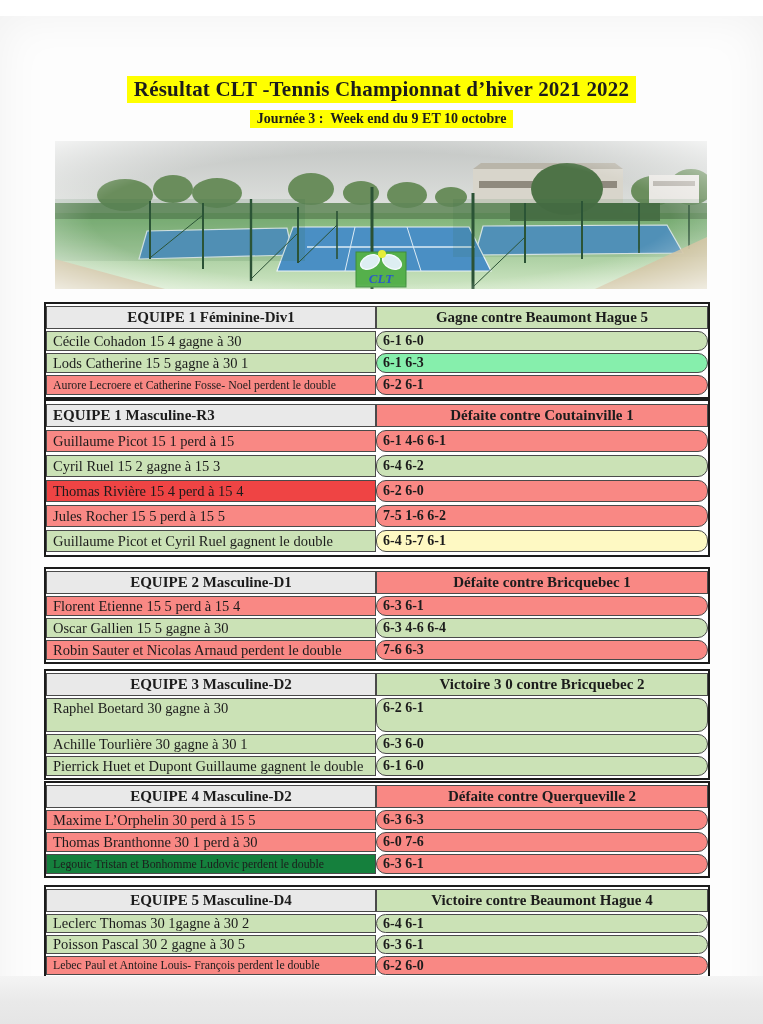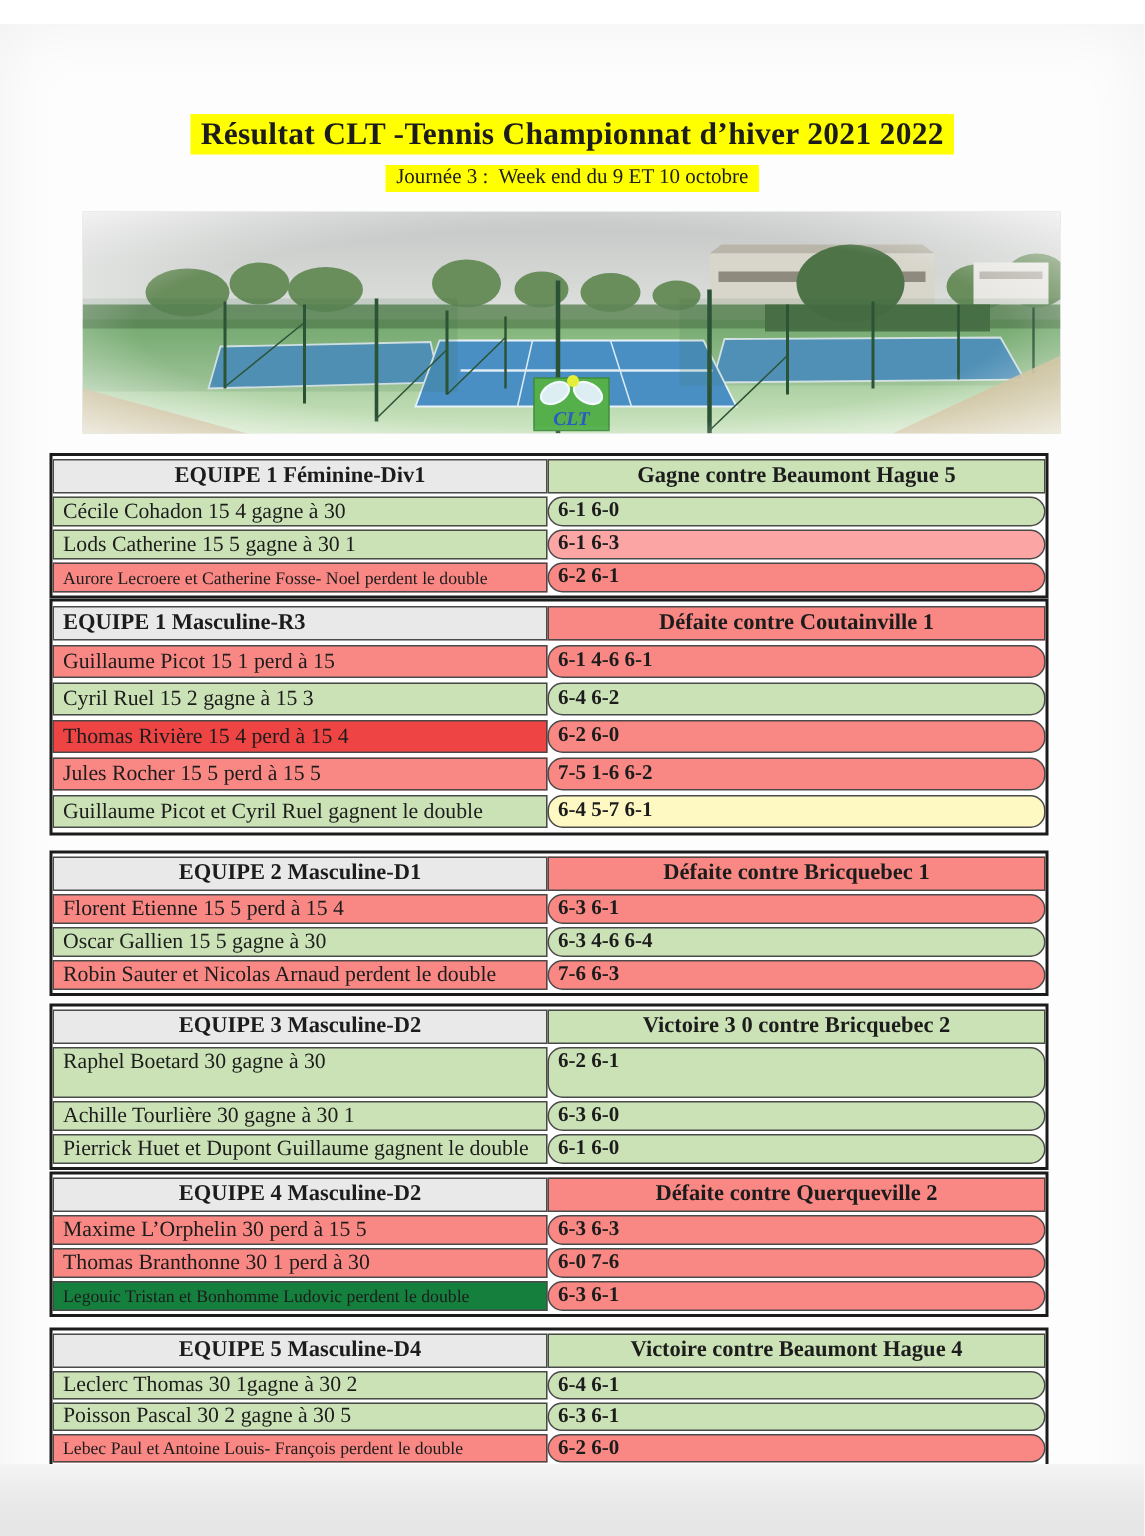--- a/index.html
+++ b/index.html
@@ -6,30 +6,30 @@
   .page{
     position:relative;width:763px;height:1024px;margin:16px auto;
     background:#fdfdfd;overflow:hidden;
     font-family:"Liberation Serif", serif;color:#1c1c1c;
     box-shadow:inset 0 0 45px rgba(0,0,0,0.05);
   }
   .title-wrap{position:absolute;top:60px;left:0;width:100%;text-align:center;}
   .subtitle-wrap{position:absolute;top:93px;left:0;width:100%;text-align:center;}
   .hl{background:#ffff00;padding:1px 7px;white-space:pre;display:inline-block;}
   .title-text{font-size:21px;font-weight:bold;letter-spacing:.2px;}
-  .subtitle-text{font-size:14px;font-weight:normal;}
+  .subtitle-text{font-size:14px;font-weight:bold;}
 
   .photo{
     position:absolute;left:55px;top:125px;width:652px;height:148px;
     overflow:hidden;background:#dfe2de;
   }
   .photo svg{display:block;}
 
   table.results{
-    position:absolute;left:33px;width:666px;
+    position:absolute;left:44px;width:666px;
     border-collapse:separate;border-spacing:0 2px;
     border:2px solid #1b1b1b;background:#ffffff;
     table-layout:fixed;
   }
   table.results col.c1{width:330px;}
   table.results th, table.results td{
     border:1px solid #4a4a4a;overflow:hidden;white-space:nowrap;
   }
   th.team{
     background:#e9e9e9;font-weight:bold;font-size:15px;
@@ -166,21 +166,21 @@
         <th class="result" style="background: rgb(203, 226, 182);">Gagne contre Beaumont Hague 5</th>
       </tr>
     </thead>
     <tbody>
           <tr>
     <td class="player" style="background: rgb(203, 226, 182);">Cécile Cohadon 15 4 gagne à 30</td>
     <td class="score" style="background: rgb(203, 226, 182);">6-1 6-0</td>
   </tr>
           <tr>
     <td class="player" style="background: rgb(203, 226, 182);">Lods Catherine 15 5 gagne à 30 1</td>
-    <td class="score" style="background: #fca5a5;">6-1 6-3</td>
+    <td class="score" style="background: #86efac;">6-1 6-3</td>
   </tr>
           <tr>
     <td class="player small" style="background: rgb(249, 136, 132);">Aurore Lecroere et Catherine Fosse- Noel perdent le double</td>
     <td class="score" style="background: rgb(249, 136, 132);">6-2 6-1</td>
   </tr>
         </tbody>
   </table>
       <table class="results t2" style="top: 383px;">
     <colgroup>
           <col class="c1">

